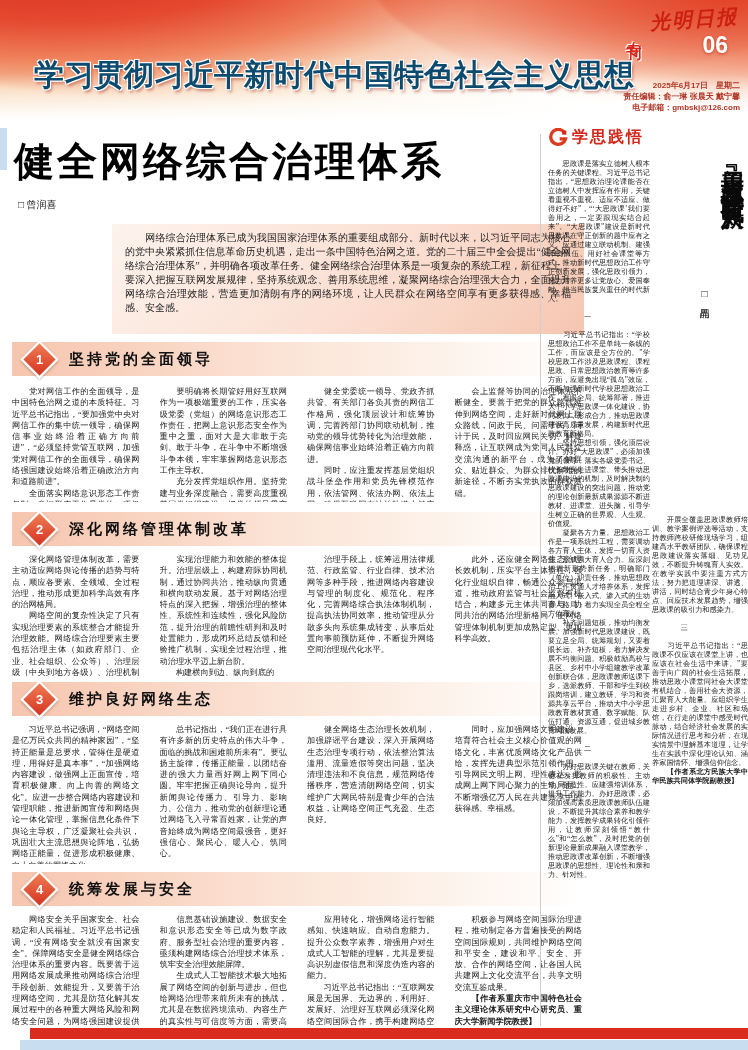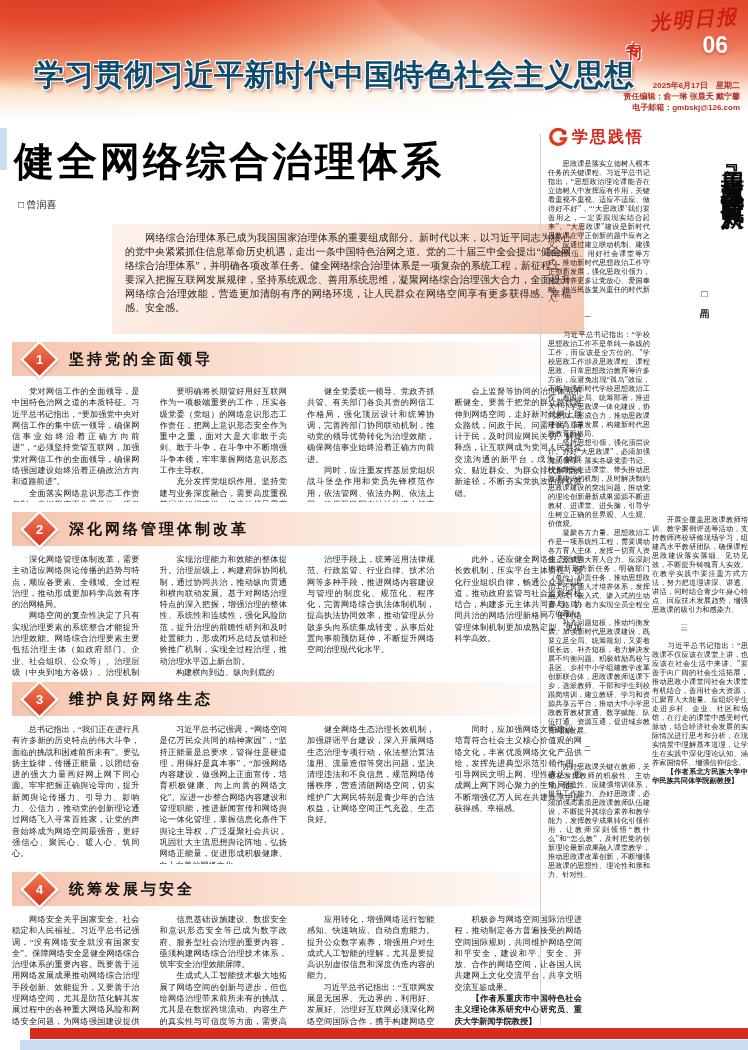--- a/index.html
+++ b/index.html
@@ -127,23 +127,23 @@
     <div class="bodycol">　　此外，还应健全网络生态治理长效机制，压实平台主体责任，强化行业组织自律，畅通公众参与渠道，推动政府监管与社会监督有机结合，构建多元主体共同参与、协同共治的网络治理新格局，使网络管理体制机制更加成熟定型、更加科学高效。</div>
   </div>
 
   <div class="sec-banner" style="top:682px">
     <div class="diamond">
         <span>3</span>
       </div>
     <div class="sec-title">维护良好网络生态</div>
   </div>
   <div class="sec-body" style="top:724px;height:140px">
-    <div class="bodycol">　　总书记指出，“我们正在进行具有许多新的历史特点的伟大斗争，面临的挑战和困难前所未有”。要弘扬主旋律，传播正能量，以团结奋进的强大力量画好网上网下同心圆。牢牢把握正确舆论导向，提升新闻舆论传播力、引导力、影响力、公信力，推动党的创新理论通过网络飞入寻常百姓家，让党的声音始终成为网络空间最强音，更好强信心、聚民心、暖人心、筑同心。</div>
     <div class="bodycol">　　习近平总书记强调，“网络空间是亿万民众共同的精神家园”，“坚持正能量是总要求，管得住是硬道理，用得好是真本事”，“加强网络内容建设，做强网上正面宣传，培育积极健康、向上向善的网络文化”。应进一步整合网络内容建设和管理职能，推进新闻宣传和网络舆论一体化管理，掌握信息化条件下舆论主导权，广泛凝聚社会共识，巩固壮大主流思想舆论阵地，弘扬网络正能量，促进形成积极健康、向上向善的网络文化。
 　　着力巩固壮大主流思想舆论。习近平</div>
+    <div class="bodycol">　　总书记指出，“我们正在进行具有许多新的历史特点的伟大斗争，面临的挑战和困难前所未有”。要弘扬主旋律，传播正能量，以团结奋进的强大力量画好网上网下同心圆。牢牢把握正确舆论导向，提升新闻舆论传播力、引导力、影响力、公信力，推动党的创新理论通过网络飞入寻常百姓家，让党的声音始终成为网络空间最强音，更好强信心、聚民心、暖人心、筑同心。</div>
     <div class="bodycol">　　健全网络生态治理长效机制，加强辟谣平台建设，深入开展网络生态治理专项行动，依法整治算法滥用、流量造假等突出问题，坚决清理违法和不良信息，规范网络传播秩序，营造清朗网络空间，切实维护广大网民特别是青少年的合法权益，让网络空间正气充盈、生态良好。</div>
     <div class="bodycol">　　同时，应加强网络文明建设，培育符合社会主义核心价值观的网络文化，丰富优质网络文化产品供给，发挥先进典型示范引领作用，引导网民文明上网、理性表达，形成网上网下同心聚力的生动局面，不断增强亿万人民在共建共享中的获得感、幸福感。</div>
   </div>
 
   <div class="sec-banner" style="top:872px">
     <div class="diamond">
         <span>4</span>
       </div>
     <div class="sec-title">统筹发展与安全</div>
   </div>

